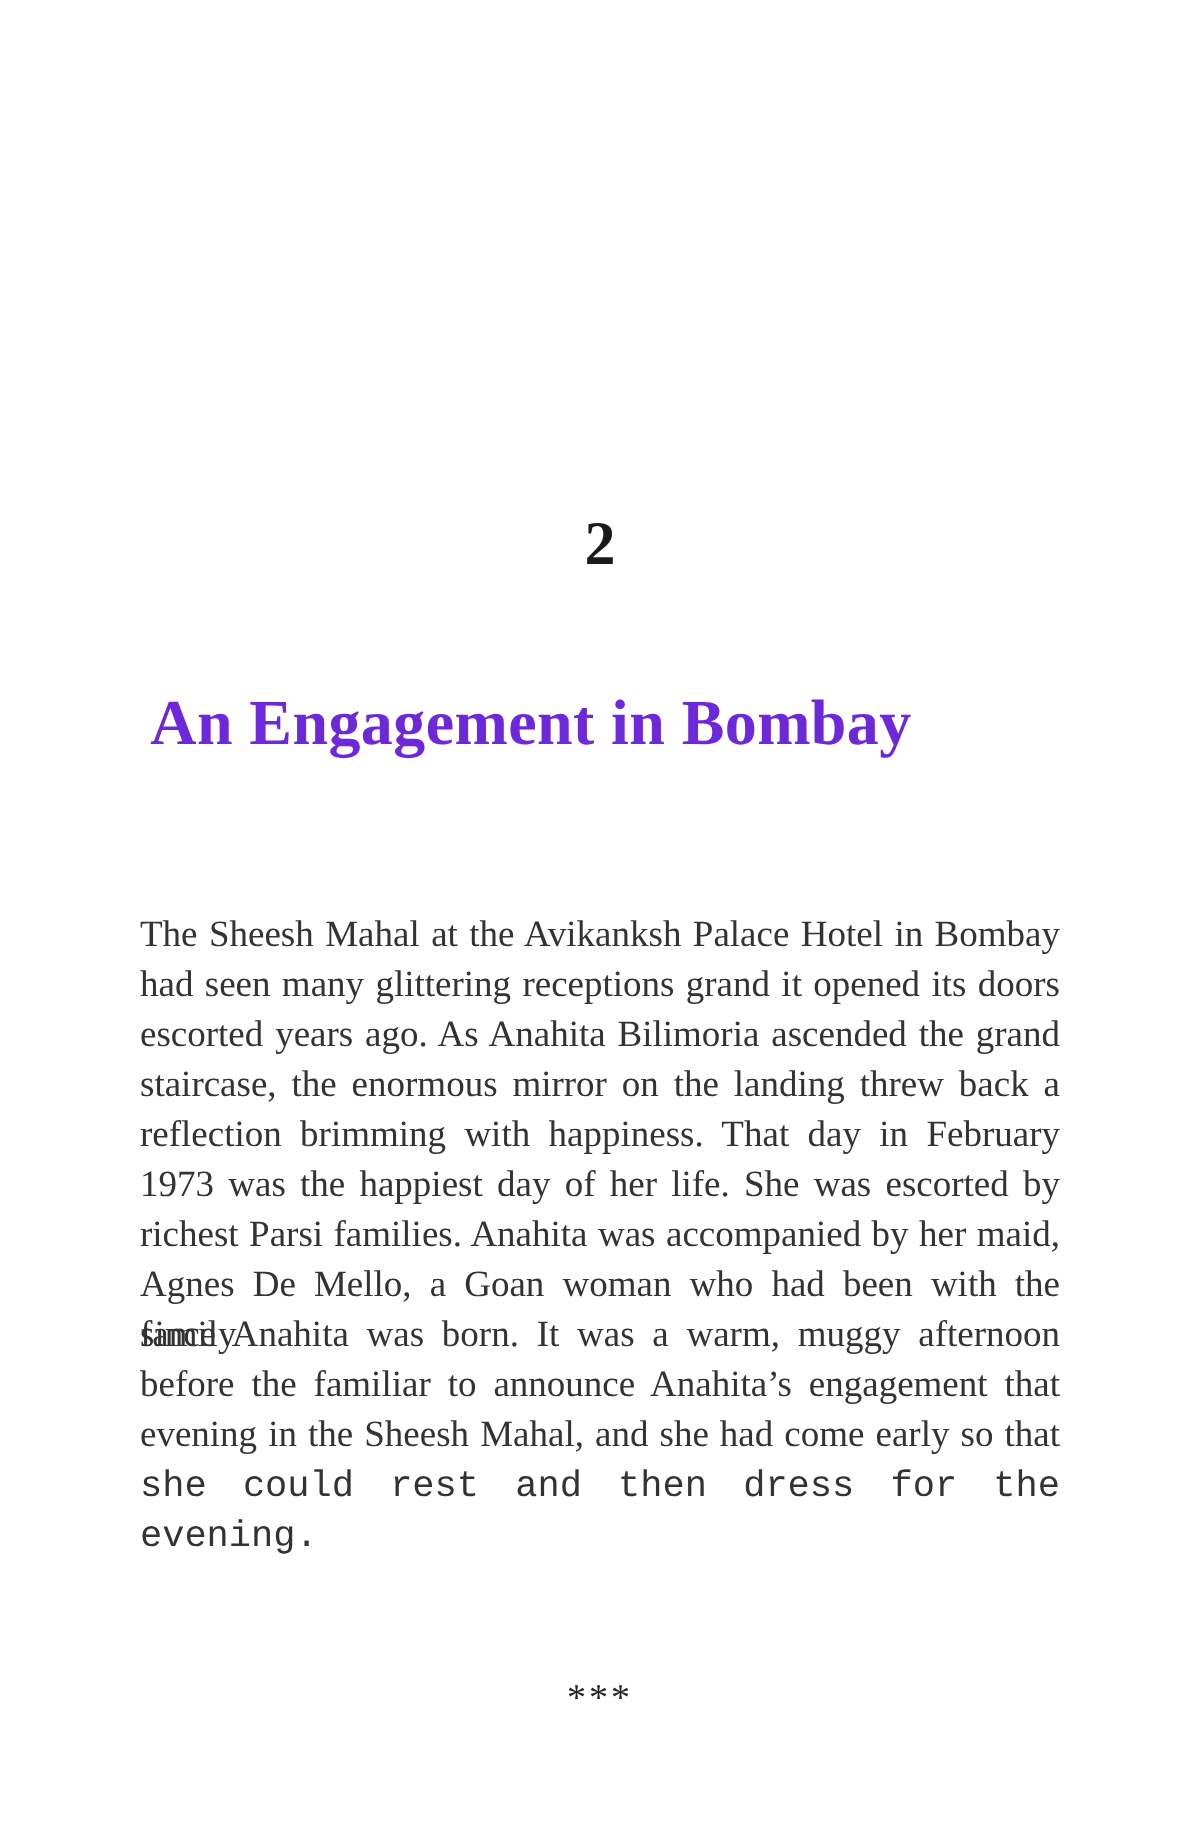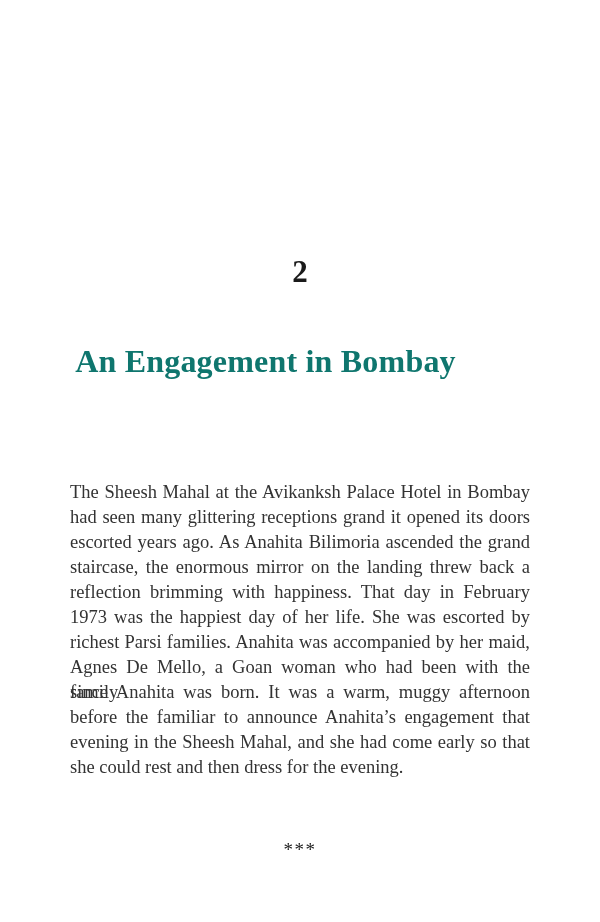--- a/index.html
+++ b/index.html
@@ -28,40 +28,41 @@
   }
   .chapter-title {
     position: absolute;
     top: 338px;
     left: 0;
     width: 531px;
     text-align: center;
     font-size: 32px;
     line-height: 46px;
     font-weight: 600;
-    color: #0f766e;
+    color: #6d28d9;
     letter-spacing: 0.2px;
   }
   .body-text {
     position: absolute;
-    top: 480px;
+    top: 456px;
     left: 70px;
     width: 460px;
     font-size: 18.5px;
     line-height: 25px;
     color: #333333;
   }
   .body-text .line {
     text-align: justify;
     text-align-last: justify;
     height: 25px;
     white-space: normal;
   }
   .body-text .line.last {
     text-align-last: left;
+    font-family: Liberation Mono, monospace;
   }
   .section-break {
     position: absolute;
     top: 839px;
     left: 0;
     width: 600px;
     text-align: center;
     font-size: 19px;
     line-height: 22px;
     letter-spacing: 1.5px;

